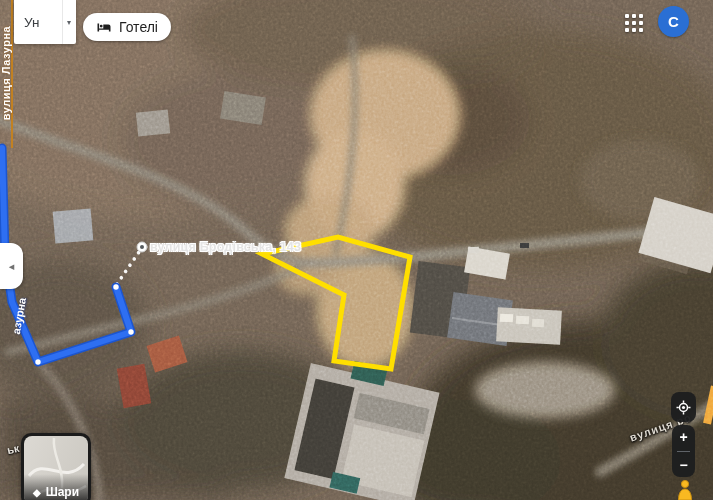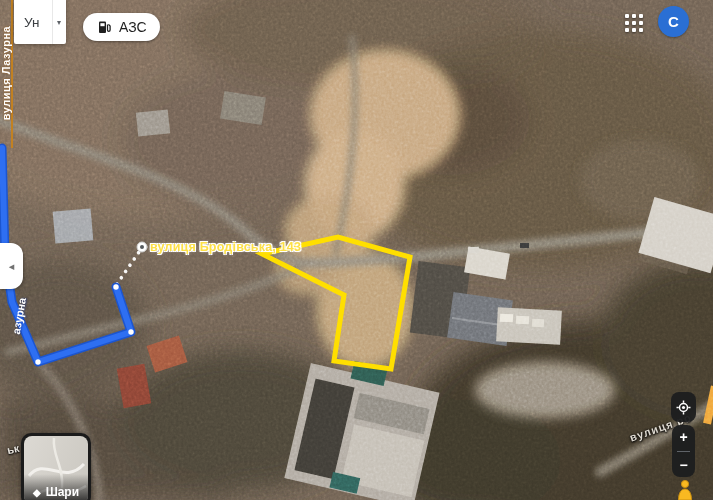--- a/index.html
+++ b/index.html
@@ -17,25 +17,25 @@
     transform:rotate(-80deg);text-align:center;font-size:11px;font-weight:bold;color:#fff;
     white-space:nowrap;text-shadow:0 1px 2px rgba(20,50,140,.8);}
   .street-frag{position:absolute;left:7px;top:443px;z-index:1;font-size:11px;font-weight:bold;
     color:#e8e4dd;transform:rotate(-12deg);text-shadow:0 1px 2px #000,0 0 2px #000;}
   .street-br{position:absolute;left:627px;top:414px;width:110px;z-index:1;font-size:11px;font-weight:bold;
     color:#ded9d0;transform:rotate(-19deg);letter-spacing:1px;white-space:nowrap;
     text-shadow:0 1px 2px #000,0 0 3px #000;}
 
   
   .place-label{position:absolute;left:150px;top:240px;z-index:2;font-size:12.5px;font-weight:bold;
-    color:#fde047;white-space:nowrap;letter-spacing:.2px;
+    color:#e5e5e5;white-space:nowrap;letter-spacing:.2px;
     text-shadow:1px 1px 0 #fff,-1px -1px 0 #fff,1px -1px 0 #fff,-1px 1px 0 #fff,0 0 3px #fff;}
 
   
-  .search-box{position:absolute;left:14px;top:0;width:52px;height:44px;background:#fff;z-index:3;
+  .search-box{position:absolute;left:14px;top:0;width:62px;height:44px;background:#fff;z-index:3;
     border-radius:0 0 2px 2px;box-shadow:0 1px 4px rgba(0,0,0,.35);display:flex;align-items:center;}
   .search-box .txt{font-size:13.5px;color:#3c4043;padding-left:10px;flex:1;}
   .search-box .caret{font-size:8px;color:#5f6368;border-left:1px solid #e8e8e8;height:100%;
     display:flex;align-items:center;padding:0 5px 0 4px;cursor:pointer;}
   .chips{position:absolute;left:83px;top:13px;height:28px;display:flex;gap:7px;z-index:3;}
   .chip{position:relative;height:28px;background:#fff;border-radius:14px;display:flex;align-items:center;
     gap:7px;padding:0 13px;font-size:14px;color:#1f1f1f;box-shadow:0 1px 3px rgba(0,0,0,.4);
     white-space:nowrap;cursor:pointer;}
   .chip svg{flex:0 0 auto;}
   .more-circle{position:absolute;right:-15px;top:1px;width:27px;height:27px;border-radius:50%;
@@ -183,26 +183,25 @@
 <div class="street-br">вулиця ро</div>
 <div class="place-label">вулиця Бродівська, 143</div>
 
 <div class="search-box">
   <span class="txt">Ун</span>
   <span class="caret">▾</span>
 </div>
 
 <div class="chips">
   <div class="chip">
-    <svg width="16" height="16" viewBox="0 0 16 16">
-      <rect x="3" y="2.5" width="7" height="11.5" rx="1" fill="#1f1f1f"></rect>
-      <rect x="4.4" y="4.2" width="4.2" height="3" fill="#fff"></rect>
-      <path d="M11.5 5.5v5.5a1.3 1.3 0 0 0 2.6 0V7l-1.6-1.6" stroke="#1f1f1f" stroke-width="1.3" fill="none"></path>
+    <svg width="16" height="16" viewBox="0 0 16 16" fill="#1f1f1f">
+      <path d="M1.5 12.5v-8h1.6v5h4.2v-4h5.2a2 2 0 0 1 2 2v5h-1.6v-1.7H3.1v1.7z"></path>
+      <circle cx="5.2" cy="7.1" r="1.4"></circle>
     </svg>
-    <span>АЗС</span>
+    <span>Готелі</span>
   </div>
 </div>
 
 <div class="apps-grid">
   <i></i>
     <i></i>
     <i></i>
     <i></i>
     <i></i>
     <i></i>

